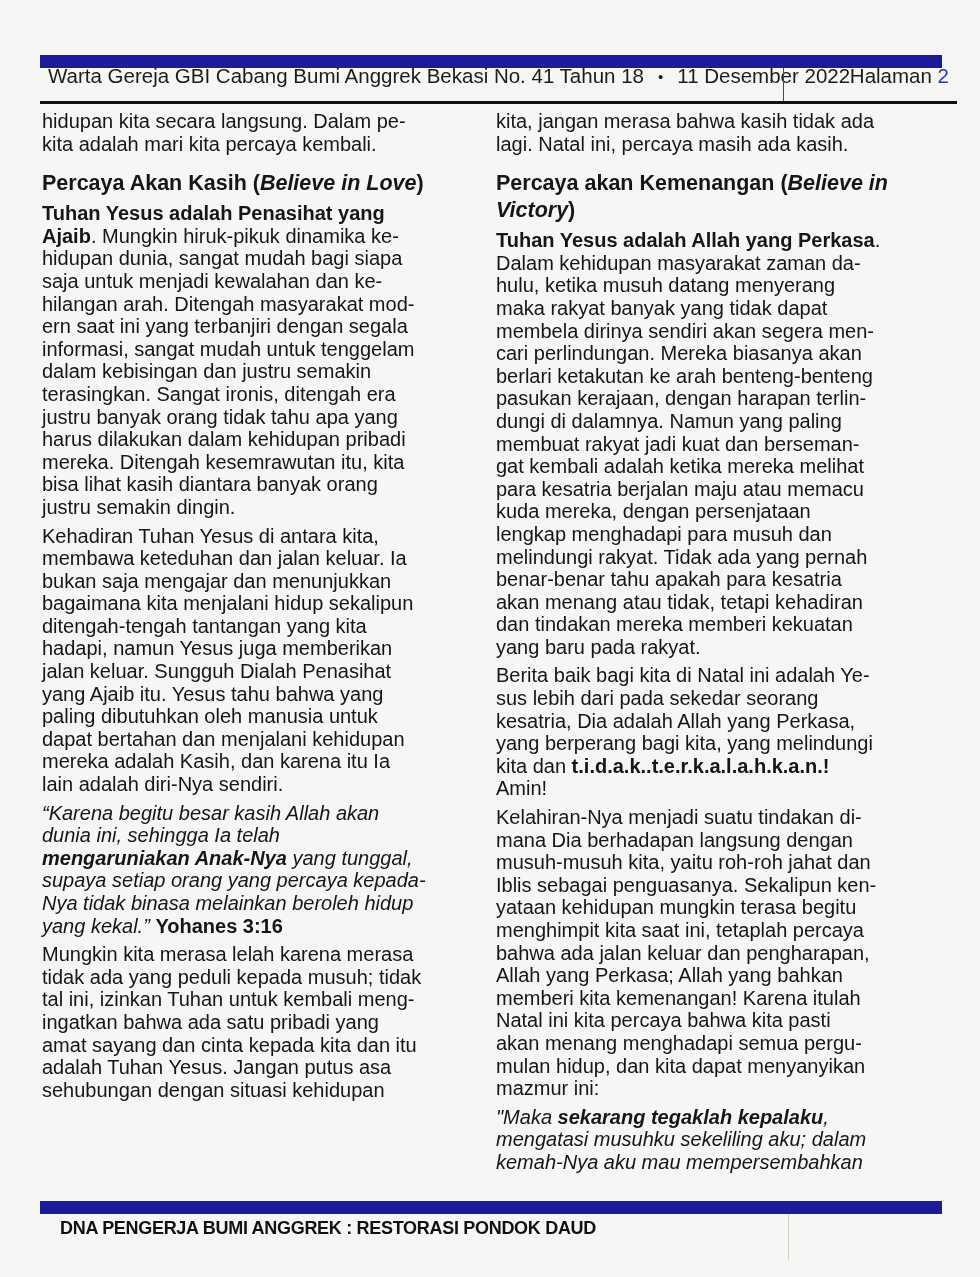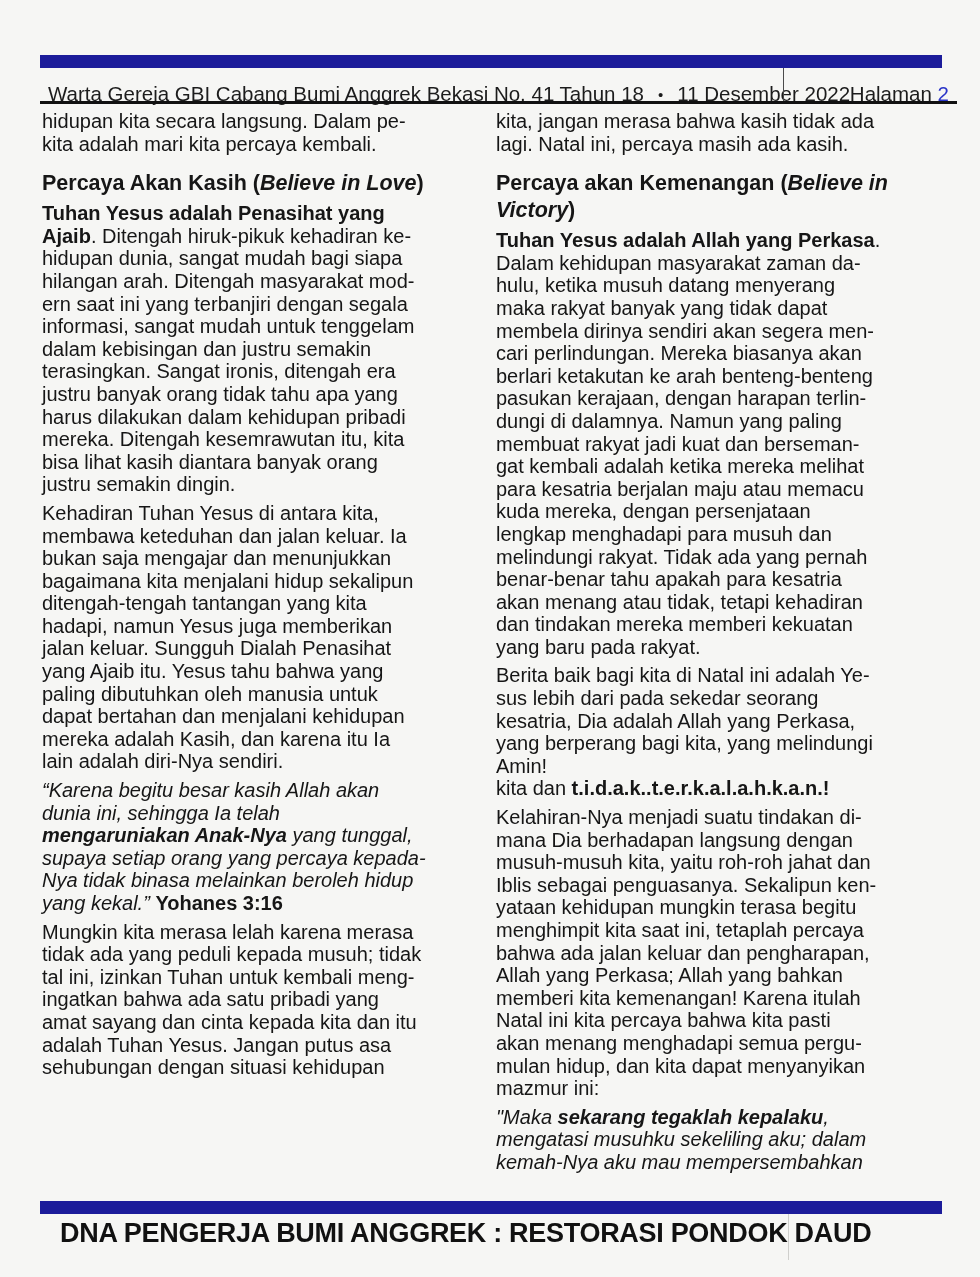--- a/index.html
+++ b/index.html
@@ -5,40 +5,40 @@
   html,body{margin:0;padding:0;}
   body{
     width:980px;height:1277px;position:relative;overflow:hidden;
     background:#f6f6f4;color:#161616;
     font-family:"Liberation Sans",sans-serif;
     -webkit-font-smoothing:antialiased;
   }
   .accent-bar{position:absolute;left:40px;width:902px;height:13px;background:var(--accent,#1c1c9a);}
   #top-bar{top:55px;}
   #bottom-bar{top:1201px;}
-  #header-row{position:absolute;left:40px;top:76px;width:917px;height:33px;font-size:20.5px;}
+  #header-row{position:absolute;left:40px;top:58px;width:917px;height:33px;font-size:20.5px;}
   #header-left{position:absolute;left:8px;top:6px;white-space:nowrap;color:#1c1c1c;}
   #header-left .sep{display:inline-block;margin:0 14px;font-size:15px;vertical-align:1px;}
   #header-right{position:absolute;right:8px;top:6px;white-space:nowrap;color:#1c1c1c;}
   #header-right .pagenum{color:var(--pagenum,#2b35c8);}
   #header-rule{position:absolute;left:40px;top:101px;width:917px;height:3px;background:var(--rule,#111);}
   #header-vline{position:absolute;left:783px;top:68px;width:1px;height:33px;background:#4a4a4a;}
   #footer-vline{position:absolute;left:788px;top:1214px;width:1px;height:46px;background:#cfcfcc;}
   .col{position:absolute;top:110px;width:452px;}
   #col-left{left:42px;}
   #col-right{left:496px;}
   .block{margin:0 0 6px 0;}
   .block.body,.block.quote{font-size:20px;line-height:22.6px;}
   .block.heading{margin:15px 0 5px 0;font-size:21.5px;line-height:27px;}
   .tline{white-space:nowrap;}
   .b{font-weight:bold;}
   .i{font-style:italic;}
   #footer-text{
     position:absolute;left:60px;top:1218px;width:860px;
-    font-size:27px;font-weight:bold;letter-spacing:-0.3px;color:#111;
+    font-size:18px;font-weight:bold;letter-spacing:-0.3px;color:#111;
     white-space:nowrap;
   }
 </style>
 </head>
 <body>
 
 <div id="top-bar" class="accent-bar"></div>
 
 <div id="header-row">
   <div id="header-left">
@@ -54,22 +54,23 @@
 <div id="col-left" class="col">
     <div class="block body">
       <div class="tline"><span>hidupan kita secara langsung. Dalam pe-</span></div>
       <div class="tline"><span>kita adalah mari kita percaya kembali.</span></div>
     </div>
     <div class="block heading">
       <div class="tline"><span class="b">Percaya Akan Kasih (</span><span class="b i">Believe in Love</span><span class="b">)</span></div>
     </div>
     <div class="block body">
       <div class="tline"><span class="b">Tuhan Yesus adalah Penasihat yang</span></div>
-      <div class="tline"><span class="b">Ajaib</span><span>. Ditengah hiruk-pikuk kehadiran ke-</span></div>
+      <div class="tline"><span class="b">Ajaib</span><span>. Mungkin hiruk-pikuk dinamika ke-</span></div>
       <div class="tline"><span>hidupan dunia, sangat mudah bagi siapa</span></div>
+      <div class="tline"><span>saja untuk menjadi kewalahan dan ke-</span></div>
       <div class="tline"><span>hilangan arah. Ditengah masyarakat mod-</span></div>
       <div class="tline"><span>ern saat ini yang terbanjiri dengan segala</span></div>
       <div class="tline"><span>informasi, sangat mudah untuk tenggelam</span></div>
       <div class="tline"><span>dalam kebisingan dan justru semakin</span></div>
       <div class="tline"><span>terasingkan. Sangat ironis, ditengah era</span></div>
       <div class="tline"><span>justru banyak orang tidak tahu apa yang</span></div>
       <div class="tline"><span>harus dilakukan dalam kehidupan pribadi</span></div>
       <div class="tline"><span>mereka. Ditengah kesemrawutan itu, kita</span></div>
       <div class="tline"><span>bisa lihat kasih diantara banyak orang</span></div>
       <div class="tline"><span>justru semakin dingin.</span></div>
@@ -134,22 +135,22 @@
       <div class="tline"><span>benar-benar tahu apakah para kesatria</span></div>
       <div class="tline"><span>akan menang atau tidak, tetapi kehadiran</span></div>
       <div class="tline"><span>dan tindakan mereka memberi kekuatan</span></div>
       <div class="tline"><span>yang baru pada rakyat.</span></div>
     </div>
     <div class="block body">
       <div class="tline"><span>Berita baik bagi kita di Natal ini adalah Ye-</span></div>
       <div class="tline"><span>sus lebih dari pada sekedar seorang</span></div>
       <div class="tline"><span>kesatria, Dia adalah Allah yang Perkasa,</span></div>
       <div class="tline"><span>yang berperang bagi kita, yang melindungi</span></div>
+      <div class="tline"><span>kita dan </span><span class="b">t.i.d.a.k..t.e.r.k.a.l.a.h.k.a.n.!</span></div>
       <div class="tline"><span>Amin!</span></div>
-      <div class="tline"><span>kita dan </span><span class="b">t.i.d.a.k..t.e.r.k.a.l.a.h.k.a.n.!</span></div>
     </div>
     <div class="block body">
       <div class="tline"><span>Kelahiran-Nya menjadi suatu tindakan di-</span></div>
       <div class="tline"><span>mana Dia berhadapan langsung dengan</span></div>
       <div class="tline"><span>musuh-musuh kita, yaitu roh-roh jahat dan</span></div>
       <div class="tline"><span>Iblis sebagai penguasanya. Sekalipun ken-</span></div>
       <div class="tline"><span>yataan kehidupan mungkin terasa begitu</span></div>
       <div class="tline"><span>menghimpit kita saat ini, tetaplah percaya</span></div>
       <div class="tline"><span>bahwa ada jalan keluar dan pengharapan,</span></div>
       <div class="tline"><span>Allah yang Perkasa; Allah yang bahkan</span></div>

